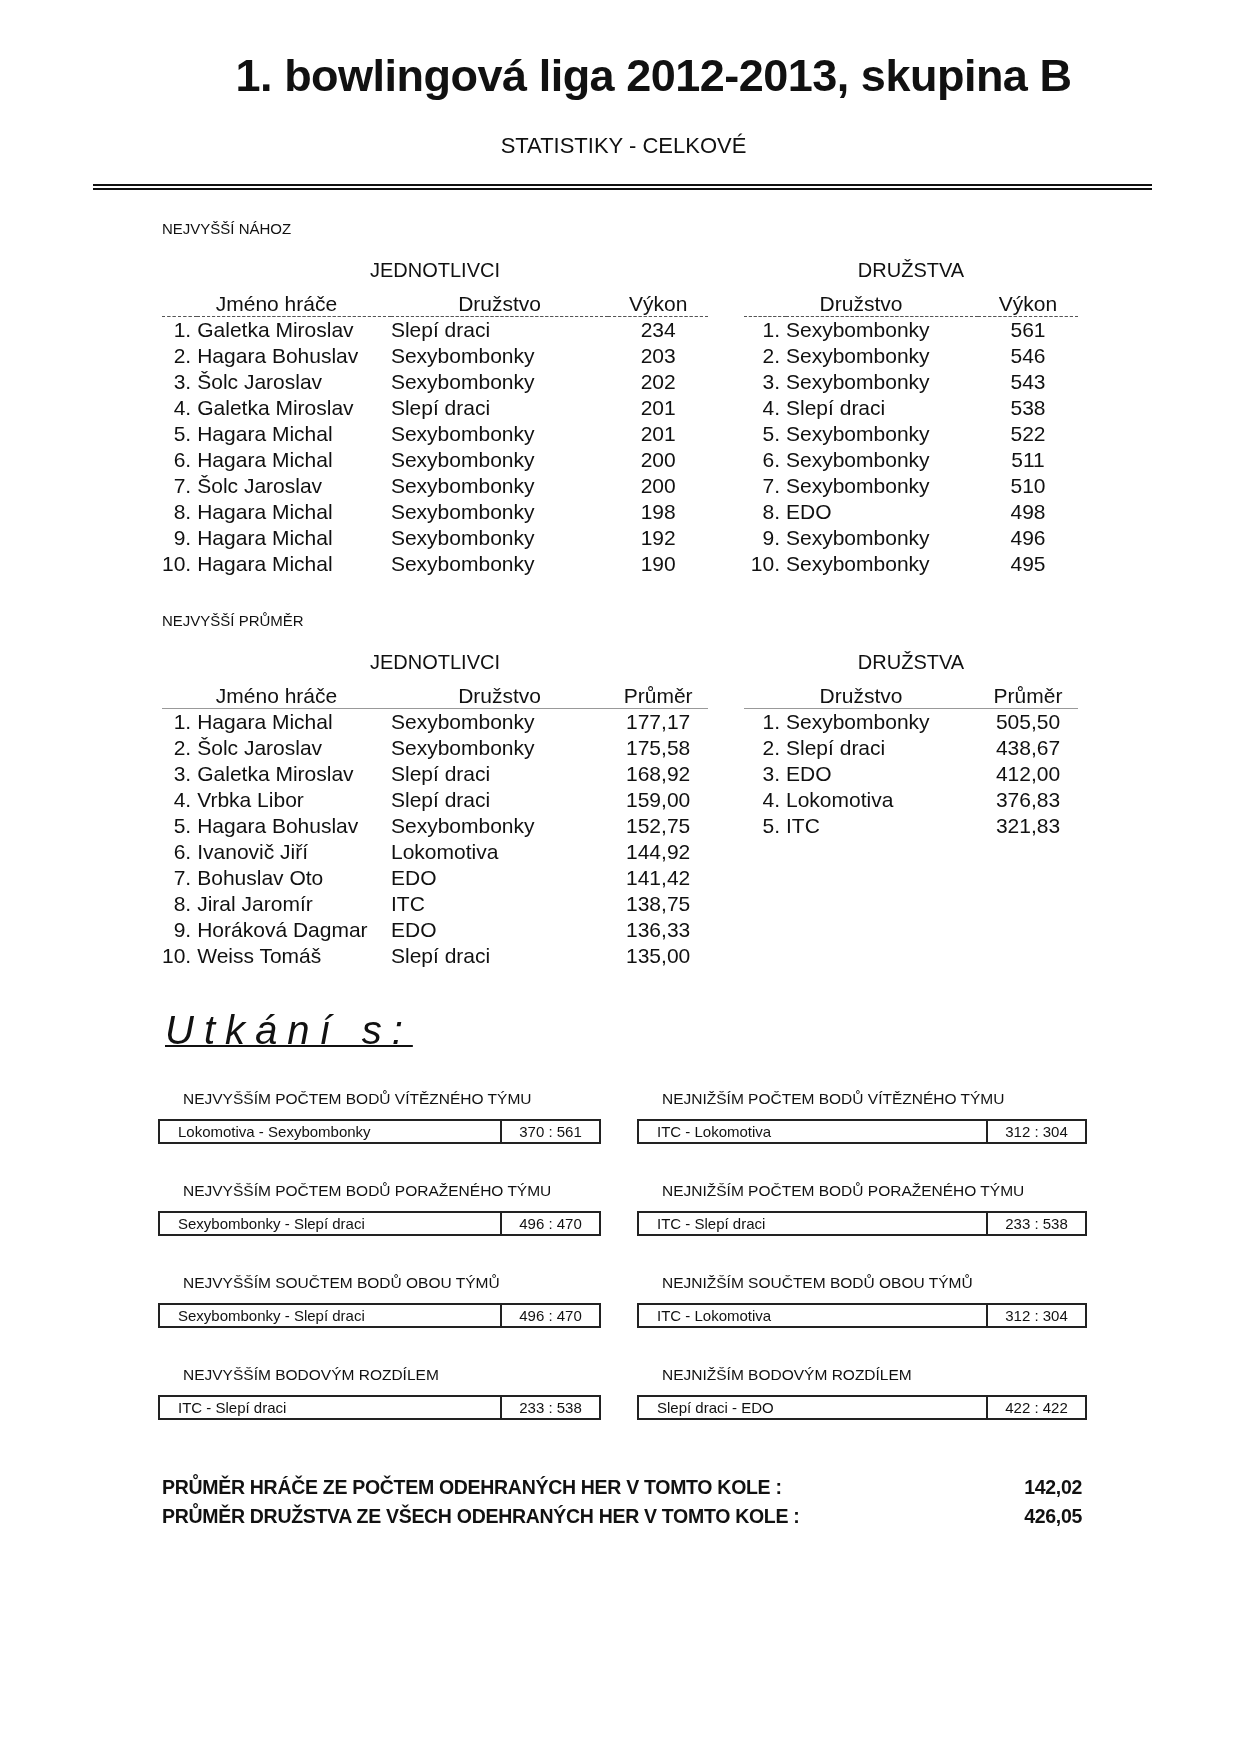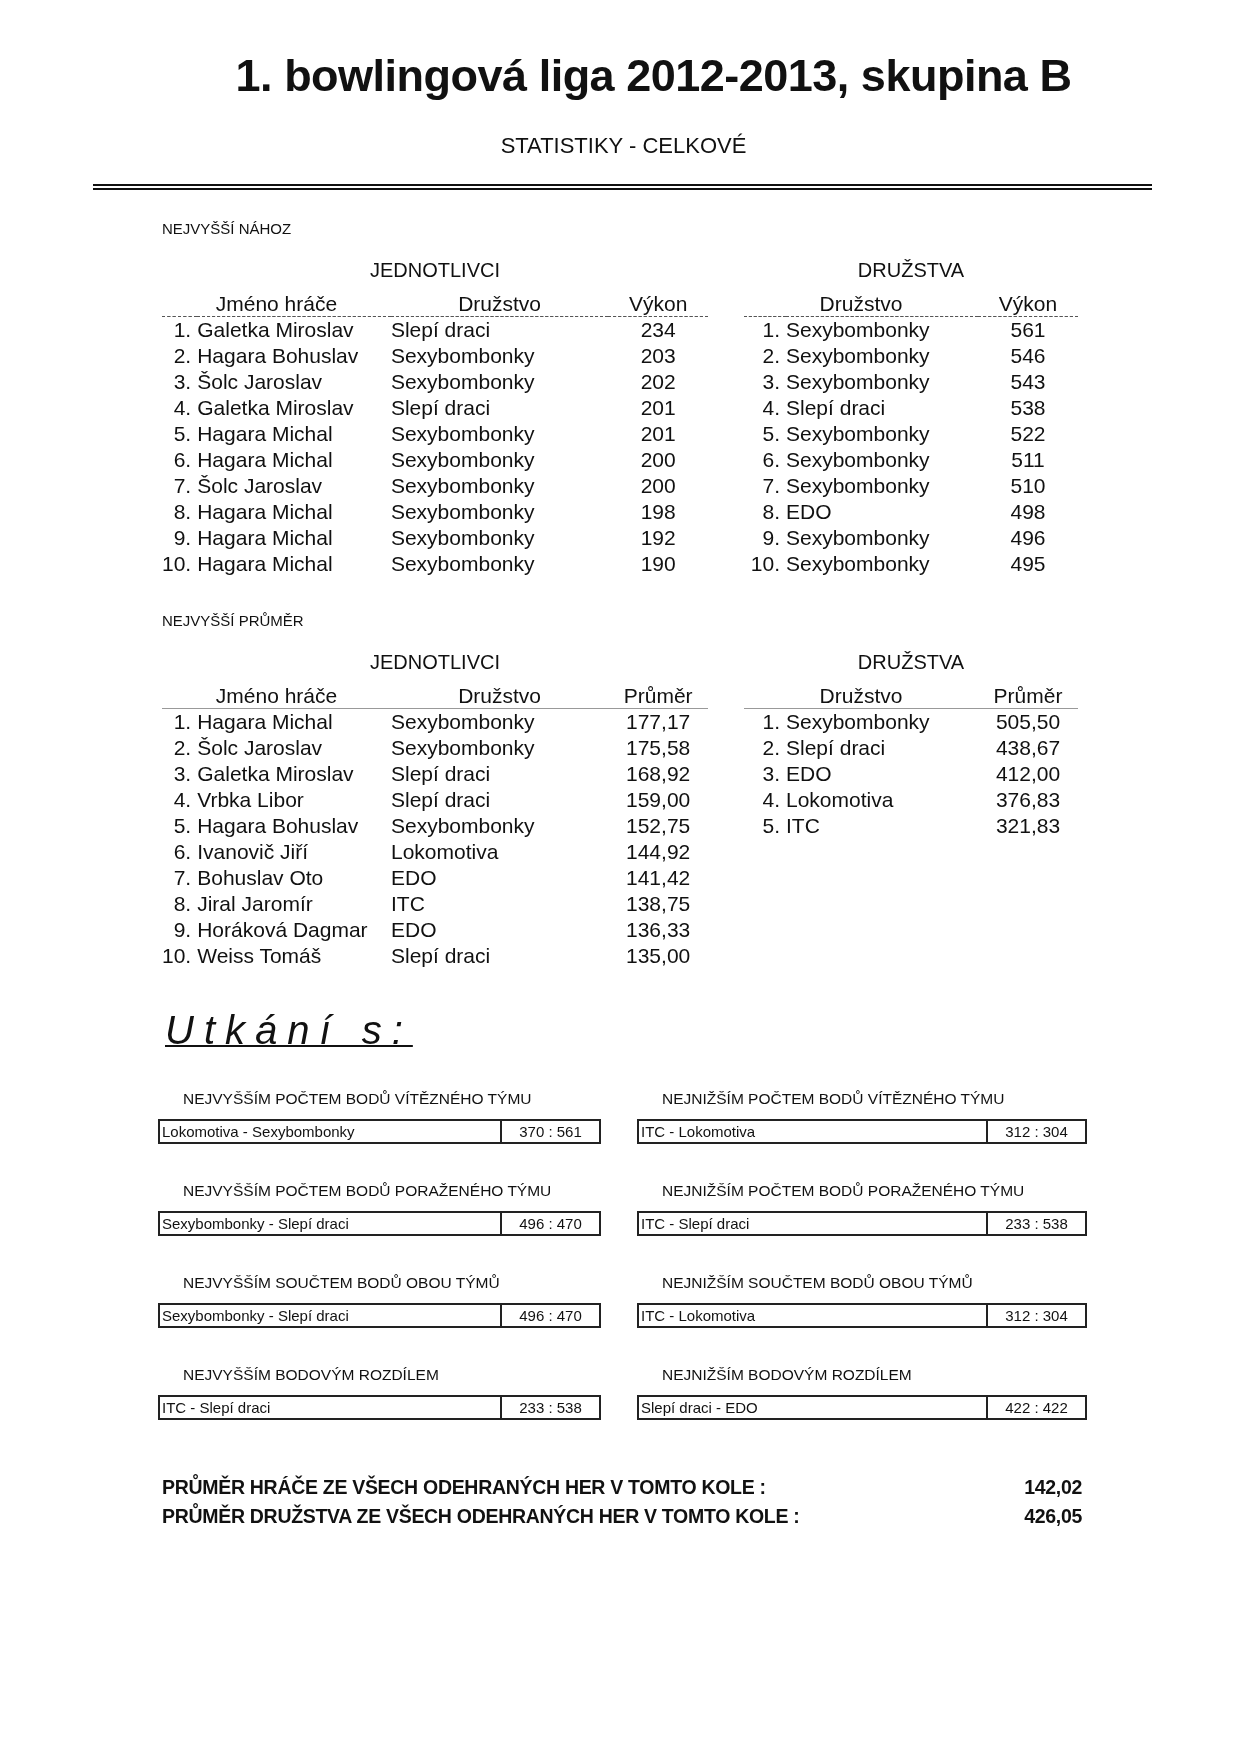--- a/index.html
+++ b/index.html
@@ -14,21 +14,21 @@
   table.st { border-collapse:collapse; font-size:21px; position:absolute; }
   table.st th { font-weight:normal; padding:0; height:24px; vertical-align:middle; }
   table.st td { padding:0; height:26px; vertical-align:middle; white-space:nowrap; }
   table.st thead tr.dashed th { border-bottom:1px dashed #555; }
   table.st thead tr.solid th { border-bottom:1px solid #999; }
   .num { text-align:right; padding-right:6px !important; }
   .c { text-align:center; }
   .utk { left:165px; top:1008px; font-size:40px; font-style:italic; letter-spacing:10px; text-decoration:underline; text-decoration-thickness:2px; }
   .mlabel { font-size:15.5px; }
   .mbox { position:absolute; height:25px; border:2px solid #222; display:flex; font-size:15px; box-sizing:border-box; }
-  .mbox .teams { flex:1; padding-left:2px; line-height:21px; border-right:2px solid #222; white-space:nowrap; }
+  .mbox .teams { flex:1; padding-left:18px; line-height:21px; border-right:2px solid #222; white-space:nowrap; }
   .mbox .score { width:97px; text-align:center; line-height:21px; }
   .sum { font-weight:bold; font-size:19.5px; letter-spacing:-0.3px; }
 </style>
 </head>
 <body>
 
 <div class="abs title">1. bowlingová liga 2012-2013, skupina B</div>
 <div class="abs subtitle">STATISTIKY - CELKOVÉ</div>
 <div class="abs dbl"></div>
 
@@ -340,16 +340,16 @@
       <div class="teams">ITC - Slepí draci</div>
       <div class="score">233 : 538</div>
     </div>
     <div class="abs mlabel" style="left: 662px; top: 1366px;">NEJNIŽŠÍM BODOVÝM ROZDÍLEM</div>
     <div class="mbox" style="left: 637px; top: 1395px; width: 450px;">
       <div class="teams">Slepí draci - EDO</div>
       <div class="score">422 : 422</div>
     </div>
   </div>
 
-<div class="abs sum" style="left:162px;top:1476px;">PRŮMĚR HRÁČE ZE VŠECH ODEHRANÝCH HER V TOMTO KOLE :</div>
+<div class="abs sum" style="left:162px;top:1476px;">PRŮMĚR HRÁČE ZE POČTEM ODEHRANÝCH HER V TOMTO KOLE :</div>
 <div class="abs sum" style="left:960px;width:122px;text-align:right;top:1476px;">142,02</div>
 <div class="abs sum" style="left:162px;top:1505px;">PRŮMĚR DRUŽSTVA ZE VŠECH ODEHRANÝCH HER V TOMTO KOLE :</div>
 <div class="abs sum" style="left:960px;width:122px;text-align:right;top:1505px;">426,05</div>
 
 </body></html>

